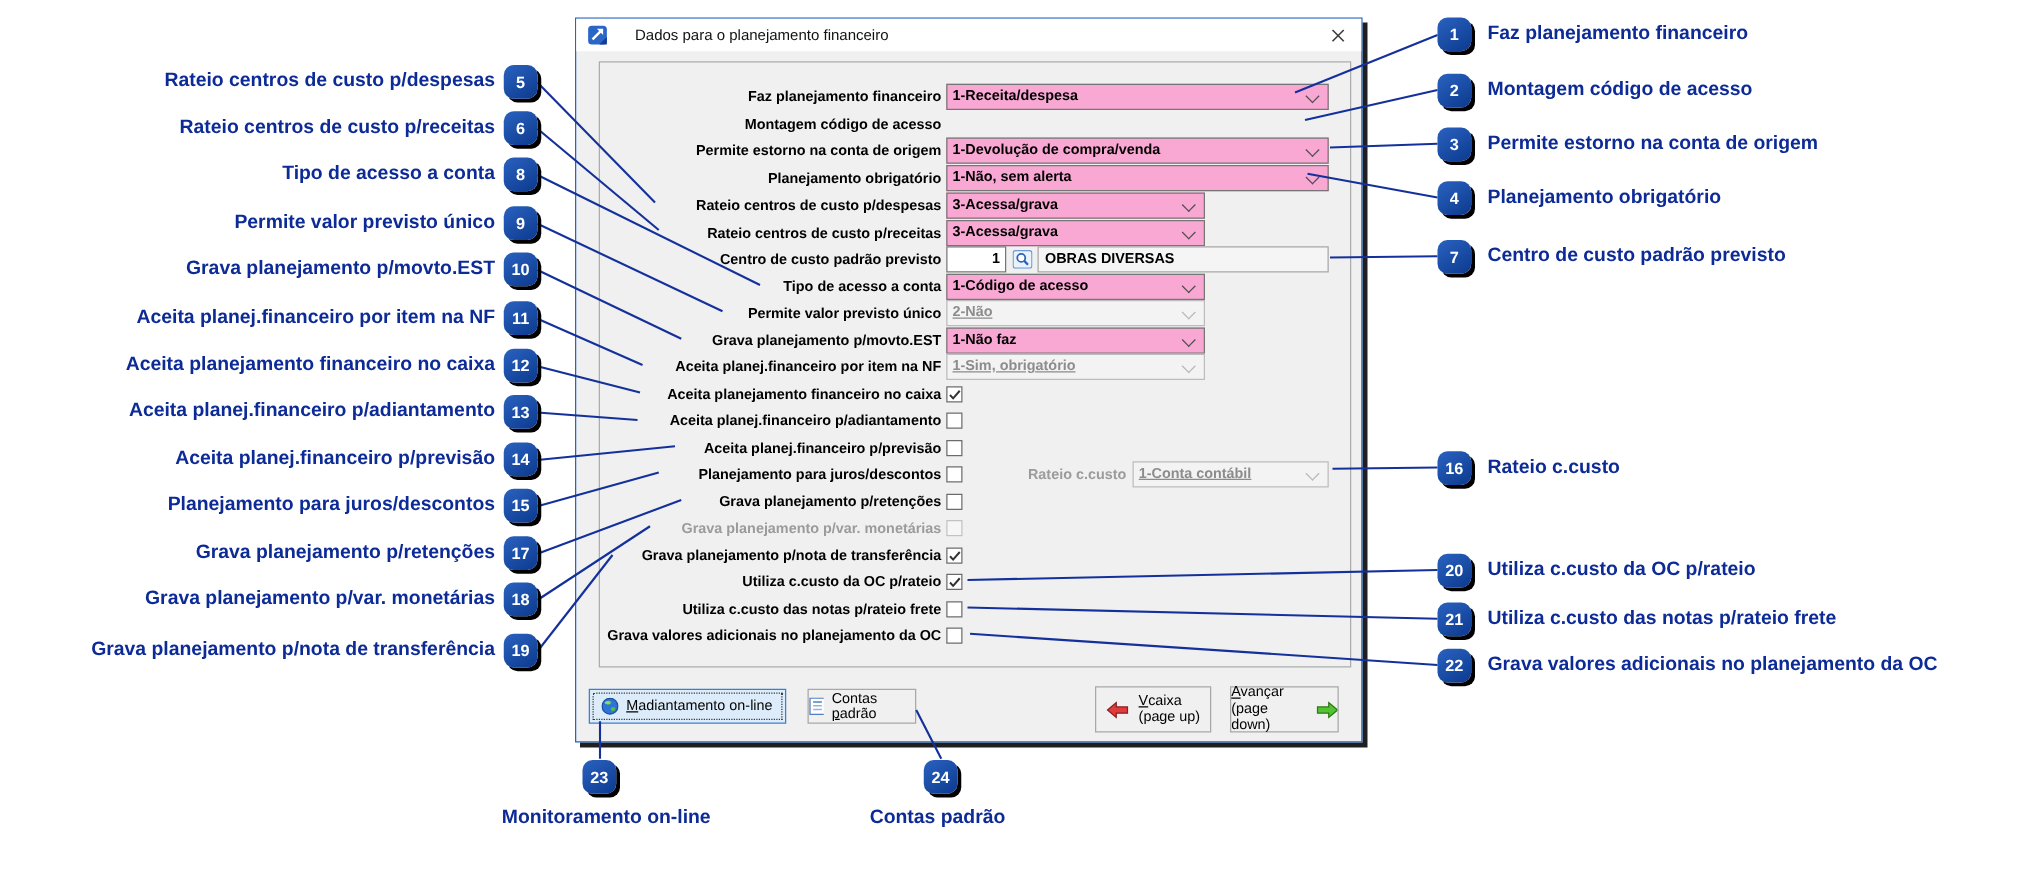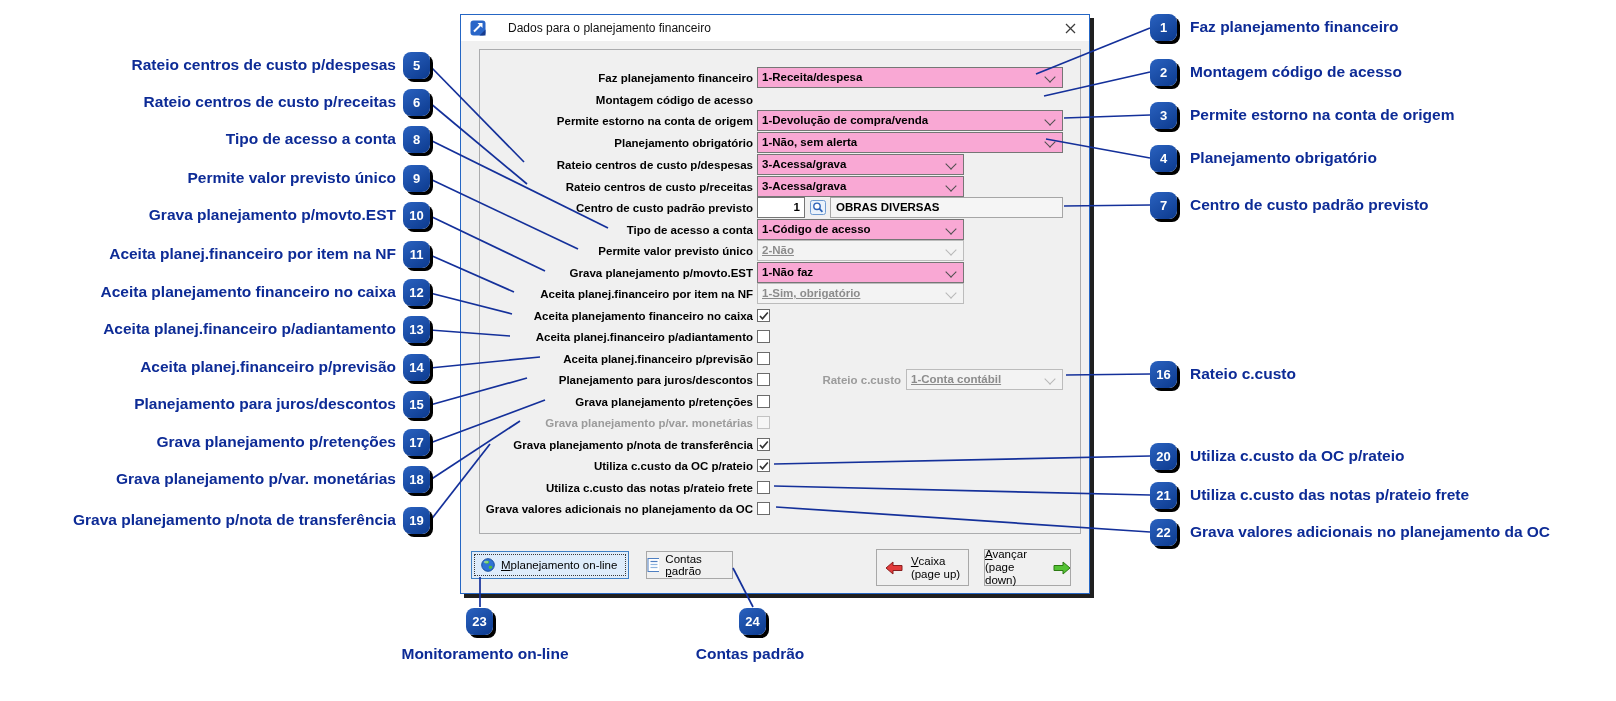--- a/index.html
+++ b/index.html
@@ -277,21 +277,21 @@
       </span>
     </div>
 
     <div class="dbtn btn-mon">
       <svg width="14" height="14">
         <circle cx="7" cy="7" r="6.3" fill="#2f73d6" stroke="#174f9e"></circle>
         <path d="M3,4 Q5,2 7.5,3 Q9,4.5 7,5.5 Q4.5,6.5 3,4 Z" fill="#4fbf3a"></path>
         <path d="M8,8 Q10.5,7 11.5,9 Q10.5,11.5 8.5,11 Q7,9.5 8,8 Z" fill="#4fbf3a"></path>
         <ellipse cx="5" cy="4" rx="2.4" ry="1.3" fill="rgba(255,255,255,0.35)"></ellipse>
       </svg>
-      <span><span class="u">M</span><span>planejamento on-line</span></span>
+      <span><span class="u">M</span><span>adiantamento on-line</span></span>
     </div>
 
     <div class="dbtn btn-contas">
       <svg width="14" height="14">
         <rect x="1" y="0.5" width="12" height="13" fill="#fff" stroke="#4f7fc1"></rect>
         <line x1="3.5" y1="3.5" x2="10.5" y2="3.5" stroke="#4f7fc1" stroke-width="1.2"></line>
         <line x1="3.5" y1="6.5" x2="10.5" y2="6.5" stroke="#8fb4de" stroke-width="1.2"></line>
         <line x1="3.5" y1="9.5" x2="10.5" y2="9.5" stroke="#8fb4de" stroke-width="1.2"></line>
       </svg>
       <span><span>Contas </span><span class="u">p</span><span>adrão</span></span>

